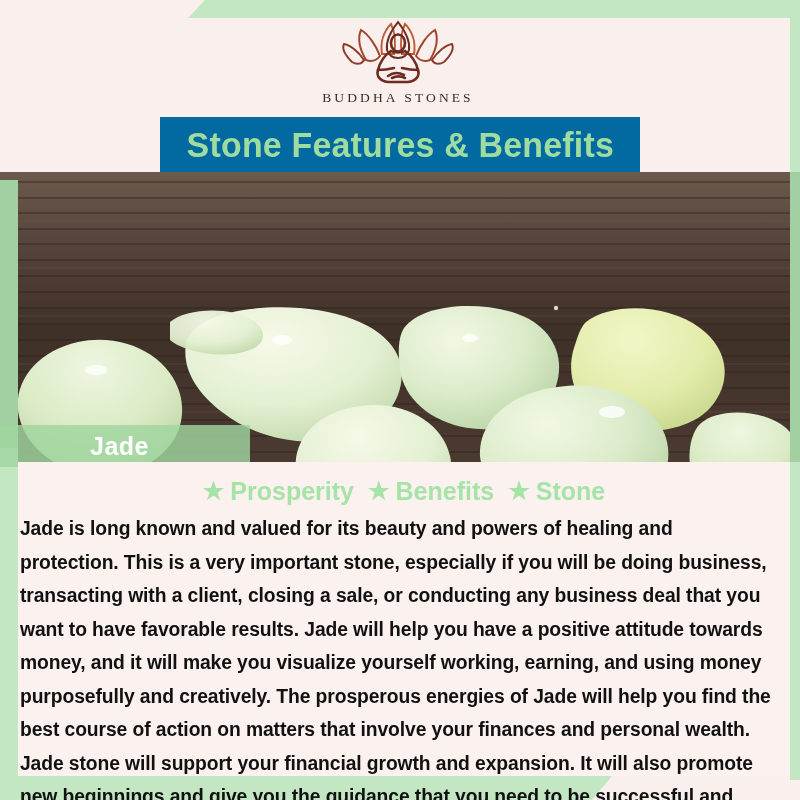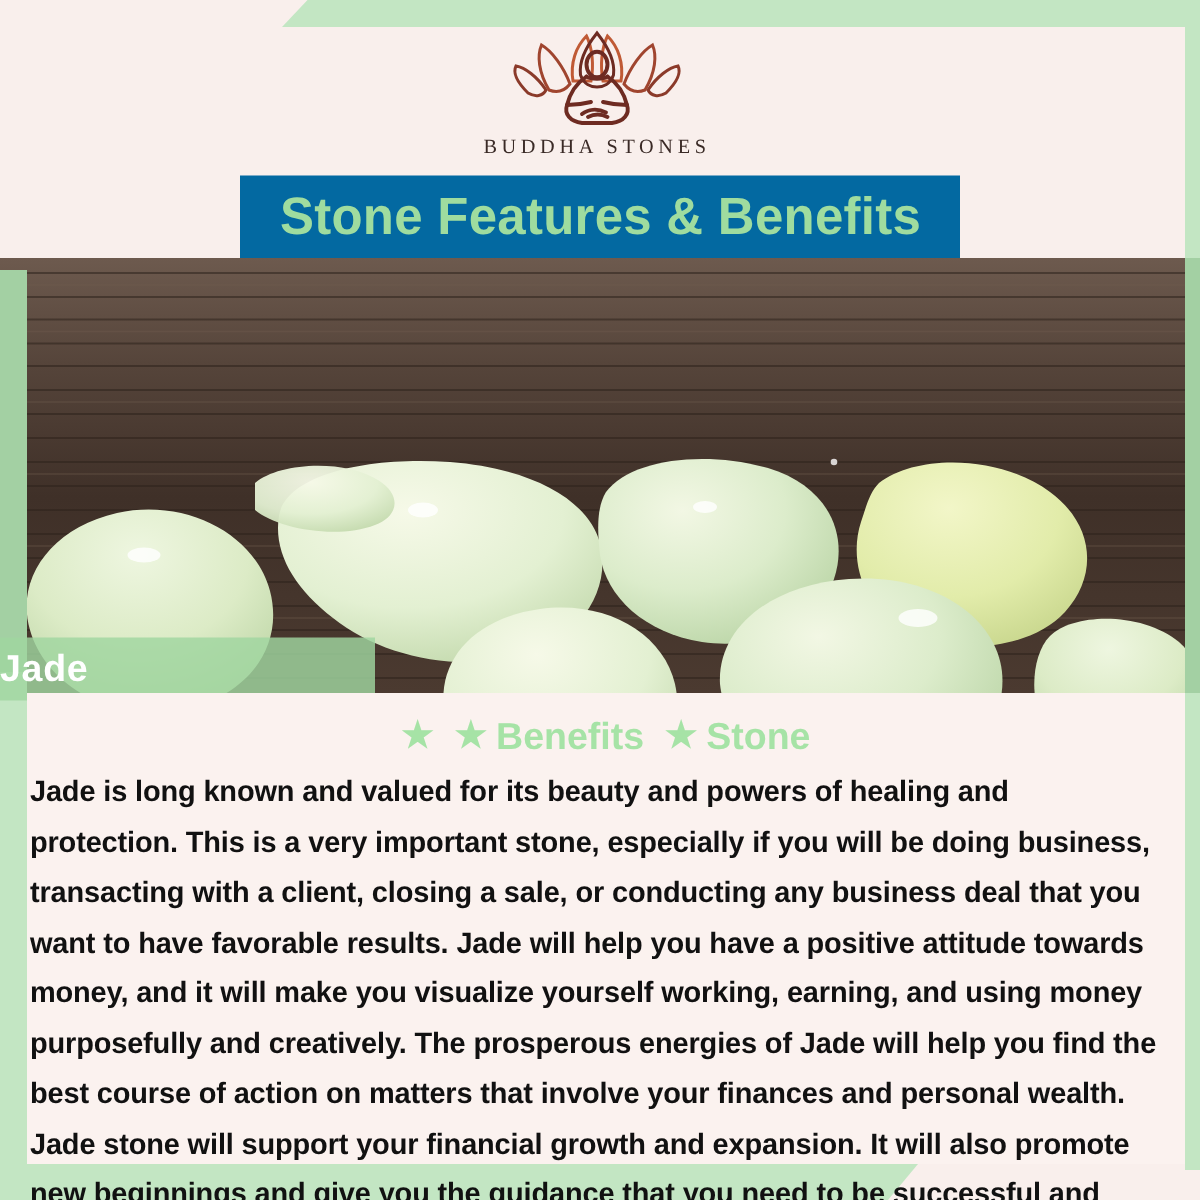--- a/index.html
+++ b/index.html
@@ -150,20 +150,21 @@
     left: 0;
     top: 425px;
     width: 250px;
     height: 42px;
     background: rgba(160, 214, 160, 0.82);
     display: flex;
     align-items: center;
     z-index: 5;
   }
   .stone-tag-label {
+    margin-left: 90px;
     color: #ffffff;
     font-size: 25px;
     font-weight: bold;
     letter-spacing: .5px;
   }
 
   
   .content {
     position: absolute;
     left: 18px;
@@ -364,20 +365,21 @@
   </div>
 
   <div class="stone-tag">
     <span class="stone-tag-label">Jade</span>
   </div>
 
   <div class="content">
     <div class="keywords">
       <span class="kw">
         <span class="star">★</span>
+        <span>Prosperity</span>
       </span>
       <span class="kw">
         <span class="star">★</span>
         <span>Benefits</span>
       </span>
       <span class="kw">
         <span class="star">★</span>
         <span>Stone</span>
       </span>
     </div>

